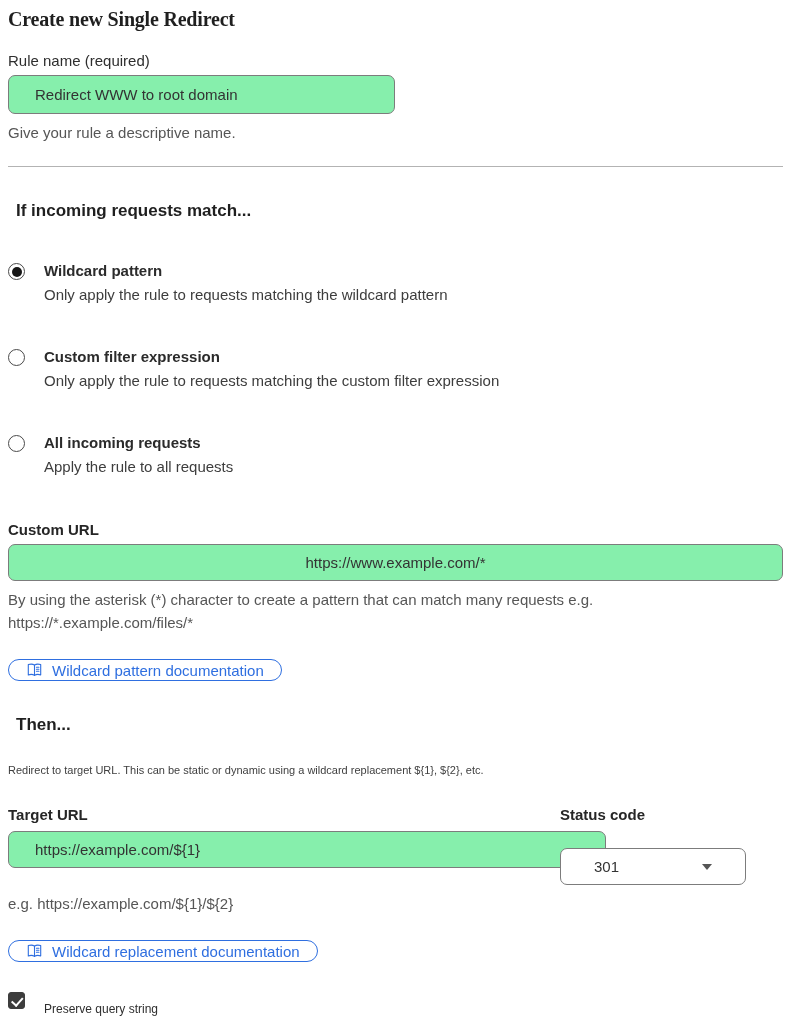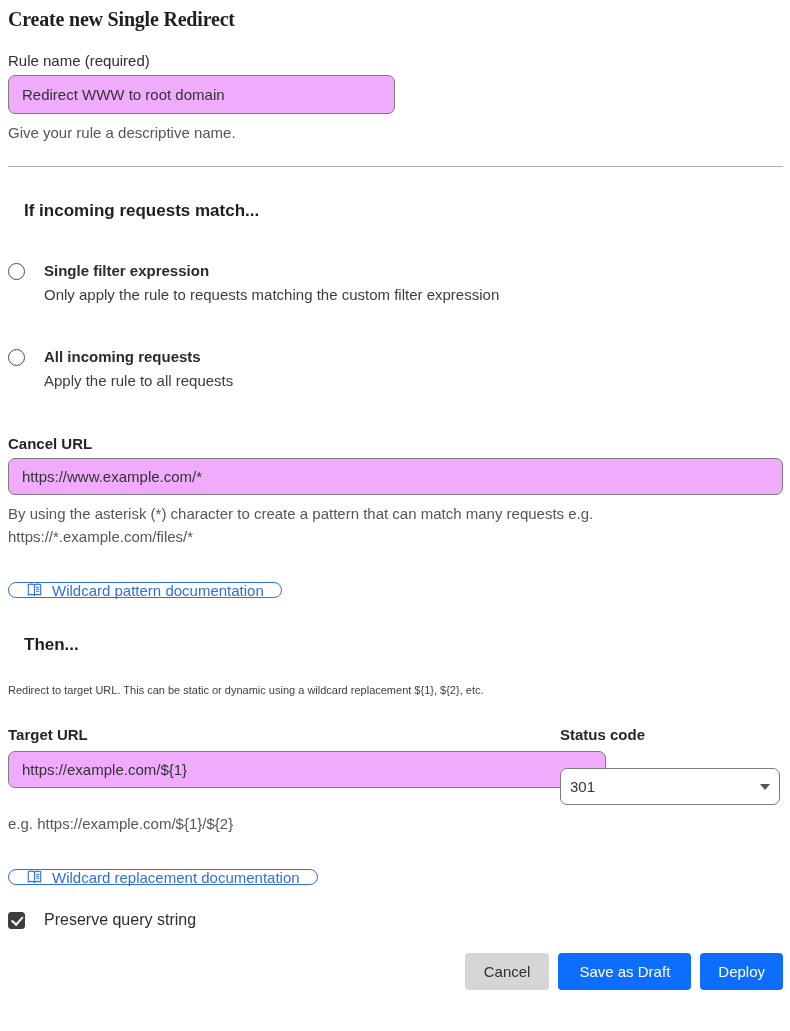--- a/index.html
+++ b/index.html
@@ -22,42 +22,42 @@
   }
 
   .field-label { font-size: 15px; color: #2e2e2e; margin-top: 21px; }
   .field-label.bold { font-weight: 700; color: #262626; }
 
   .text-input {
     display: block;
     height: 39px;
     border: 1px solid #7c7c7c;
     border-radius: 7px;
-    padding: 0 13px;
+    padding: 0 26px;
     font-size: 15px;
     color: #333;
     margin-top: 6px;
     font-family: inherit;
-    background: #f0abfc;
+    background: #86efac;
     outline: none;
   }
   .text-input.rule-name { width: 387px; }
-  .text-input.full { width: 775px; height: 37px; }
+  .text-input.full { width: 775px; height: 37px; text-align: center; }
   .text-input.target { width: 598px; height: 37px; margin-top: 0; }
 
   .helper { font-size: 15px; color: #565656; margin-top: 8px; line-height: 22px; }
   .helper.two-line { line-height: 22.5px; }
 
   .divider { border: none; border-top: 1px solid #b3b3b3; margin: 22px 0 0; }
 
   .section-heading {
     font-size: 17px;
     font-weight: 700;
     color: #1f1f1f;
-    margin: 34px 16px 0;
+    margin: 34px 8px 0;
   }
 
   .radio-group { margin-top: 40px; }
   .radio-option { display: flex; gap: 19px; margin-bottom: 43px; cursor: pointer; }
   .radio-option:last-child { margin-bottom: 0; }
   .radio-circle {
     width: 17px; height: 17px;
     border: 1.5px solid #4a4a4a;
     border-radius: 50%;
     margin-top: 2px;
@@ -79,45 +79,45 @@
 
   .doc-button {
     display: inline-flex;
     align-items: center;
     gap: 9px;
     border: 1px solid #2f6fe0;
     color: #2f6fe0;
     background: #ffffff;
     border-radius: 15px;
     padding: 0 17px;
-    height: 16px;
+    height: 22px;
     font-size: 15px;
     font-family: inherit;
     cursor: pointer;
-    margin-top: 34px;
+    margin-top: 25px;
   }
   .doc-button svg { flex: none; }
 
   .then-heading { margin-top: 33px; }
   .then-desc { font-size: 11px; color: #404040; margin-top: 25px; line-height: 21px; }
 
   .target-row { display: flex; gap: 9px; margin-top: 25px; }
   .target-col { width: 543px; }
   .status-col { width: 224px; }
   .target-row .field-label { margin-top: 0; margin-bottom: 8px; }
 
   .select-box {
     display: flex;
     align-items: center;
     justify-content: space-between;
-    width: 220px;
+    width: 186px;
     height: 37px;
     border: 1px solid #7c7c7c;
     border-radius: 7px;
-    padding: 0 9px;
+    padding: 0 33px;
     font-size: 15px;
     color: #333;
     cursor: pointer;
     background: #fff;
     margin-top: 25px;
   }
   .caret-down {
     width: 0; height: 0;
     border-left: 5.5px solid transparent;
     border-right: 5.5px solid transparent;
@@ -136,21 +136,21 @@
   .checkbox.checked { background: #3d3d3d; }
   .checkbox.checked::after {
     content: "";
     position: absolute;
     left: 5px; top: 1.5px;
     width: 4.5px; height: 8.5px;
     border: solid #fff;
     border-width: 0 2px 2px 0;
     transform: rotate(42deg);
   }
-  .checkbox-label { font-size: 16px; color: #2e2e2e; }
+  .checkbox-label { font-size: 12px; color: #2e2e2e; margin-top: 17px; }
 
   .footer {
     display: flex;
     justify-content: flex-end;
     gap: 9px;
     margin-top: 24px;
   }
   .btn {
     height: 37px;
     border: none;
@@ -174,36 +174,43 @@
   <div class="field-label">Rule name (required)</div>
   <input class="text-input rule-name" type="text" value="Redirect WWW to root domain" style="">
   <div class="helper">Give your rule a descriptive name.</div>
 
   <hr class="divider">
 
   <h2 class="section-heading">If incoming requests match...</h2>
 
   <div class="radio-group">
     <div class="radio-option">
+      <span class="radio-circle selected"></span>
+      <span>
+        <div class="radio-title">Wildcard pattern</div>
+        <div class="radio-desc">Only apply the rule to requests matching the wildcard pattern</div>
+      </span>
+    </div>
+    <div class="radio-option">
       <span class="radio-circle"></span>
       <span>
-        <div class="radio-title">Single filter expression</div>
+        <div class="radio-title">Custom filter expression</div>
         <div class="radio-desc">Only apply the rule to requests matching the custom filter expression</div>
       </span>
     </div>
     <div class="radio-option">
       <span class="radio-circle"></span>
       <span>
         <div class="radio-title">All incoming requests</div>
         <div class="radio-desc">Apply the rule to all requests</div>
       </span>
     </div>
   </div>
 
-  <div class="field-label bold request-url-label">Cancel URL</div>
+  <div class="field-label bold request-url-label">Custom URL</div>
   <input class="text-input full" type="text" value="https://www.example.com/*" style="">
   <div class="helper two-line">
     <div>By using the asterisk (*) character to create a pattern that can match many requests e.g.</div>
     <div>https://*.example.com/files/*</div>
   </div>
 
   <button class="doc-button">
     <span style="display:inline-flex;">
       <svg width="17" height="16" viewBox="0 0 16 16" fill="none" stroke="currentColor" stroke-width="1.1" stroke-linecap="round" stroke-linejoin="round">
         <path d="M8 3.1 C6.6 2.1 3.6 2.0 1.8 2.6 V12.9 C3.6 12.3 6.6 12.4 8 13.4 C9.4 12.4 12.4 12.3 14.2 12.9 V2.6 C12.4 2.0 9.4 2.1 8 3.1 Z"></path>

